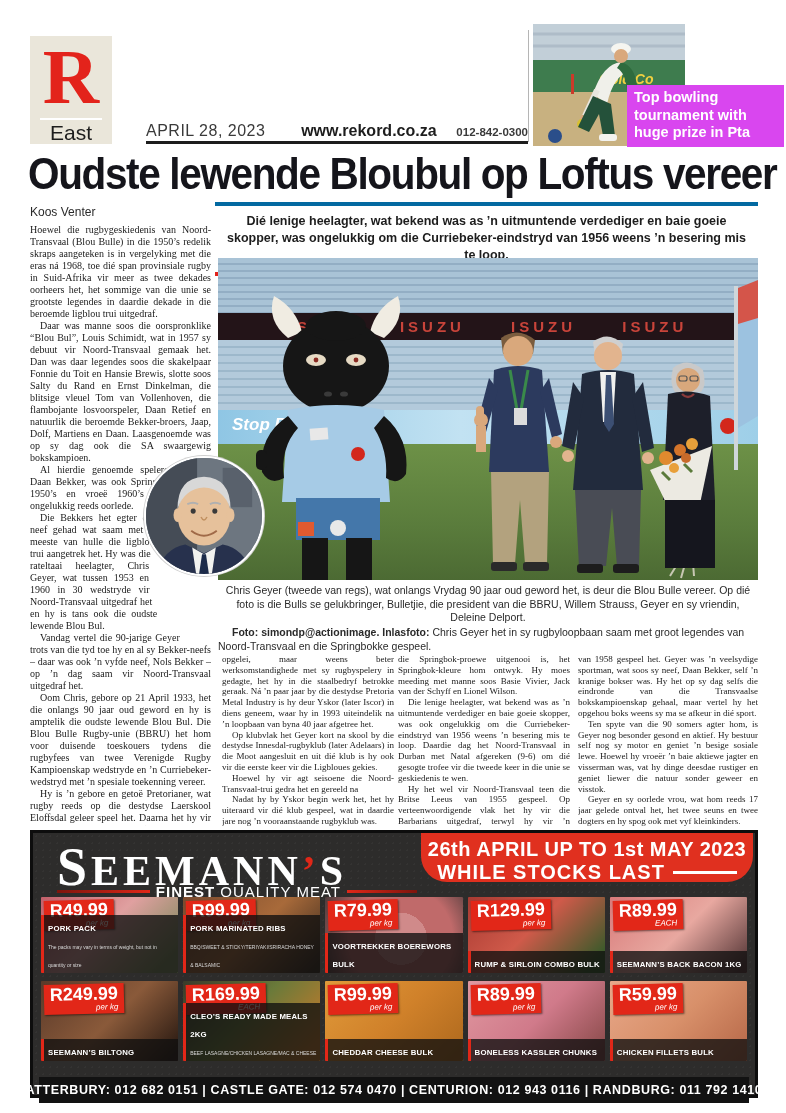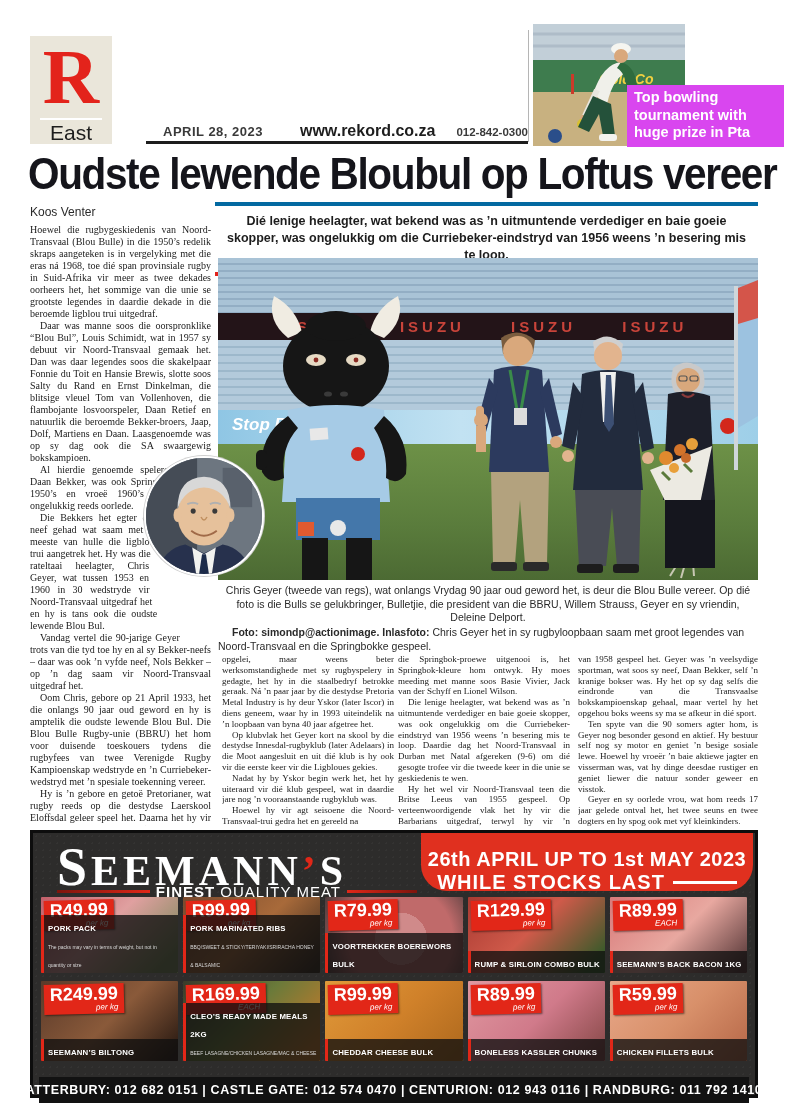--- a/index.html
+++ b/index.html
@@ -12,21 +12,21 @@
   #logo-box { position:absolute; left:30px; top:36px; width:82px; height:108px;
     background:#eae6da; text-align:center; }
   #logo-letter { font-family:"Liberation Serif",serif; font-weight:bold; color:#e3231b;
     font-size:78px; line-height:78px; display:block; margin-top:2px; }
   #logo-rule { width:62px; height:2px; background:#fff; margin:2px auto 1px auto; }
   #logo-edition { font-family:"Liberation Sans",sans-serif; color:#1d1d1d; font-size:21px; }
   #sport-title { position:absolute; left:114px; top:16px; font-family:"Liberation Serif",serif;
     font-weight:bold; color:#e3231b; font-size:108px; line-height:104px; letter-spacing:5px; }
   #masthead-meta { position:absolute; left:146px; top:122px; width:382px; display:flex;
     align-items:baseline; justify-content:space-between; font-family:"Liberation Sans",sans-serif; }
-  #masthead-date { font-size:13px; font-weight:bold; color:#3a3a3a; letter-spacing:0.5px;margin-left:17px; }
+  #masthead-date { font-size:16px; font-weight:normal; color:#3a3a3a; letter-spacing:0.5px; }
   #masthead-site { font-size:16px; font-weight:bold; color:#1d1d1d;margin-left:16px; }
   #masthead-phone { font-size:11.5px; font-weight:bold; color:#3a3a3a; }
   #masthead-rule { position:absolute; left:146px; top:141px; width:382px; height:3px; background:#1d1d1d; }
   #masthead-divider { position:absolute; left:528px; top:30px; width:1px; height:112px; background:#b5b5b5; }
   
   #bowler-photo { position:absolute; left:533px; top:24px; width:152px; height:122px; overflow:hidden; }
   #teaser-box { position:absolute; left:627px; top:85px; width:157px; background:#d946ef;
     color:#fff; font-family:"Liberation Sans",sans-serif; font-weight:bold; font-size:14.5px;
     line-height:1.22; padding:4px 6px 5px 7px; }
   
@@ -87,22 +87,22 @@
   #ad-brand { position:absolute; left:24px; top:0px; color:#ffffff;
     font-family:"Liberation Serif",serif; font-weight:bold; font-size:42px; letter-spacing:4px; line-height:68px; }
   #ad-brand::first-letter { font-size:54px; }
   #ad-brand .apos { color:#e02718; }
   #ad-tagline { position:absolute; left:24px; top:50px; width:360px; display:flex; align-items:center; }
   .tag-rule { height:3px; background:linear-gradient(90deg,#7e150d,#e02718); }
   .tag-rule.left { flex:1; max-width:160px; }
   .tag-rule.right { width:70px; background:linear-gradient(90deg,#e02718,#7e150d); }
   #ad-tagline .tag-text { color:#fff; font-size:15px; letter-spacing:1px; padding:0 6px; white-space:nowrap; }
   #ad-tagline .tag-text b { font-weight:bold; }
-  #ad-promo { position:absolute; right:2px; top:0; width:332px; height:58px; background:#e0301f;
-    border-radius:0 0 26px 26px; color:#fff; text-align:center; padding-top:15px; }
+  #ad-promo { position:absolute; right:2px; top:0; width:332px; height:49px; background:#e0301f;
+    border-radius:0 0 26px 26px; color:#fff; text-align:center; padding-top:5px; }
   #promo-line1 { font-size:20px; font-weight:bold; letter-spacing:0.5px; }
   #promo-line2 { font-size:20px; font-weight:bold; letter-spacing:1px; display:flex;
     align-items:center; justify-content:center; }
   #promo-line2 .dash { display:inline-block; width:64px; height:3px; background:#fff; margin-left:8px; }
   .ad-row { position:absolute; left:8px; right:8px; display:grid;
     grid-template-columns:repeat(5,1fr); grid-gap:5px; }
   #ad-row1 { top:64px; height:76px; }
   #ad-row2 { top:148px; height:80px; }
   .card { position:relative; overflow:hidden; border-radius:1px; }
   .price-badge { position:absolute; top:3px; left:3px; background:#e22718; color:#fff;
@@ -298,22 +298,22 @@
   </div>
 
   <div id="caption">
     <p class="cap-main">Chris Geyer (tweede van regs), wat onlangs Vrydag 90 jaar oud geword het, is deur die Blou Bulle vereer. Op dié foto is die Bulls se gelukbringer, Bulletjie, die president van die BBRU, Willem Strauss, Geyer en sy vriendin, Deleine Delport.</p>
     <p class="cap-credit"><b>Foto: simondp@actionimage.</b> <b>Inlasfoto:</b><span> Chris Geyer het in sy rugbyloopbaan saam met groot legendes van Noord-Transvaal en die Springbokke gespeel.</span></p>
   </div>
 
   <div id="col2" class="col">
     <p>opgelei, maar weens beter werksomstandighede met sy rugbyspelery in gedagte, het hy in die staalbedryf betrokke geraak. Ná ’n paar jaar by die destydse Pretoria Metal Industry is hy deur Yskor (later Iscor) in diens geneem, waar hy in 1993 uiteindelik na ’n loopbaan van byna 40 jaar afgetree het.</p>
     <p>Op klubvlak het Geyer kort na skool by die destydse Innesdal-rugbyklub (later Adelaars) in die Moot aangesluit en uit dié klub is hy ook vir die eerste keer vir die Ligbloues gekies.</p>
+    <p>Hoewel hy vir agt seisoene die Noord-Transvaal-trui gedra het en gereeld na</p>
     <p>Nadat hy by Yskor begin werk het, het hy uiteraard vir dié klub gespeel, wat in daardie jare nog ’n vooraanstaande rugbyklub was.</p>
-    <p>Hoewel hy vir agt seisoene die Noord-Transvaal-trui gedra het en gereeld na</p>
   </div>
   <div id="col3" class="col">
     <p>die Springbok-proewe uitgenooi is, het Springbok-kleure hom ontwyk. Hy moes meeding met manne soos Basie Vivier, Jack van der Schyff en Lionel Wilson.</p>
     <p>Die lenige heelagter, wat bekend was as ’n uitmuntende verdediger en baie goeie skopper, was ook ongelukkig om die Curriebeker-eindstryd van 1956 weens ’n besering mis te loop. Daardie dag het Noord-Transvaal in Durban met Natal afgereken (9-6) om dié gesogte trofee vir die tweede keer in die unie se geskiedenis te wen.</p>
     <p>Hy het wel vir Noord-Transvaal teen die Britse Leeus van 1955 gespeel. Op verteenwoordigende vlak het hy vir die Barbarians uitgedraf, terwyl hy vir ’n gekombineerde span van Noord-Transvaal en Wes-Transvaal teen die Franse toerspan</p>
   </div>
   <div id="col4" class="col">
     <p>van 1958 gespeel het. Geyer was ’n veelsydige sportman, wat soos sy neef, Daan Bekker, self ’n kranige bokser was. Hy het op sy dag selfs die eindronde van die Transvaalse bokskampioenskap gehaal, maar vertel hy het opgehou boks weens sy ma se afkeur in dié sport.</p>
     <p>Ten spyte van die 90 somers agter hom, is Geyer nog besonder gesond en aktief. Hy bestuur self nog sy motor en geniet ’n besige sosiale lewe. Hoewel hy vroeër ’n baie aktiewe jagter en visserman was, vat hy dinge deesdae rustiger en geniet liewer die natuur sonder geweer en visstok.</p>
     <p>Geyer en sy oorlede vrou, wat hom reeds 17 jaar gelede ontval het, het twee seuns en twee dogters en hy spog ook met vyf kleinkinders.</p>

